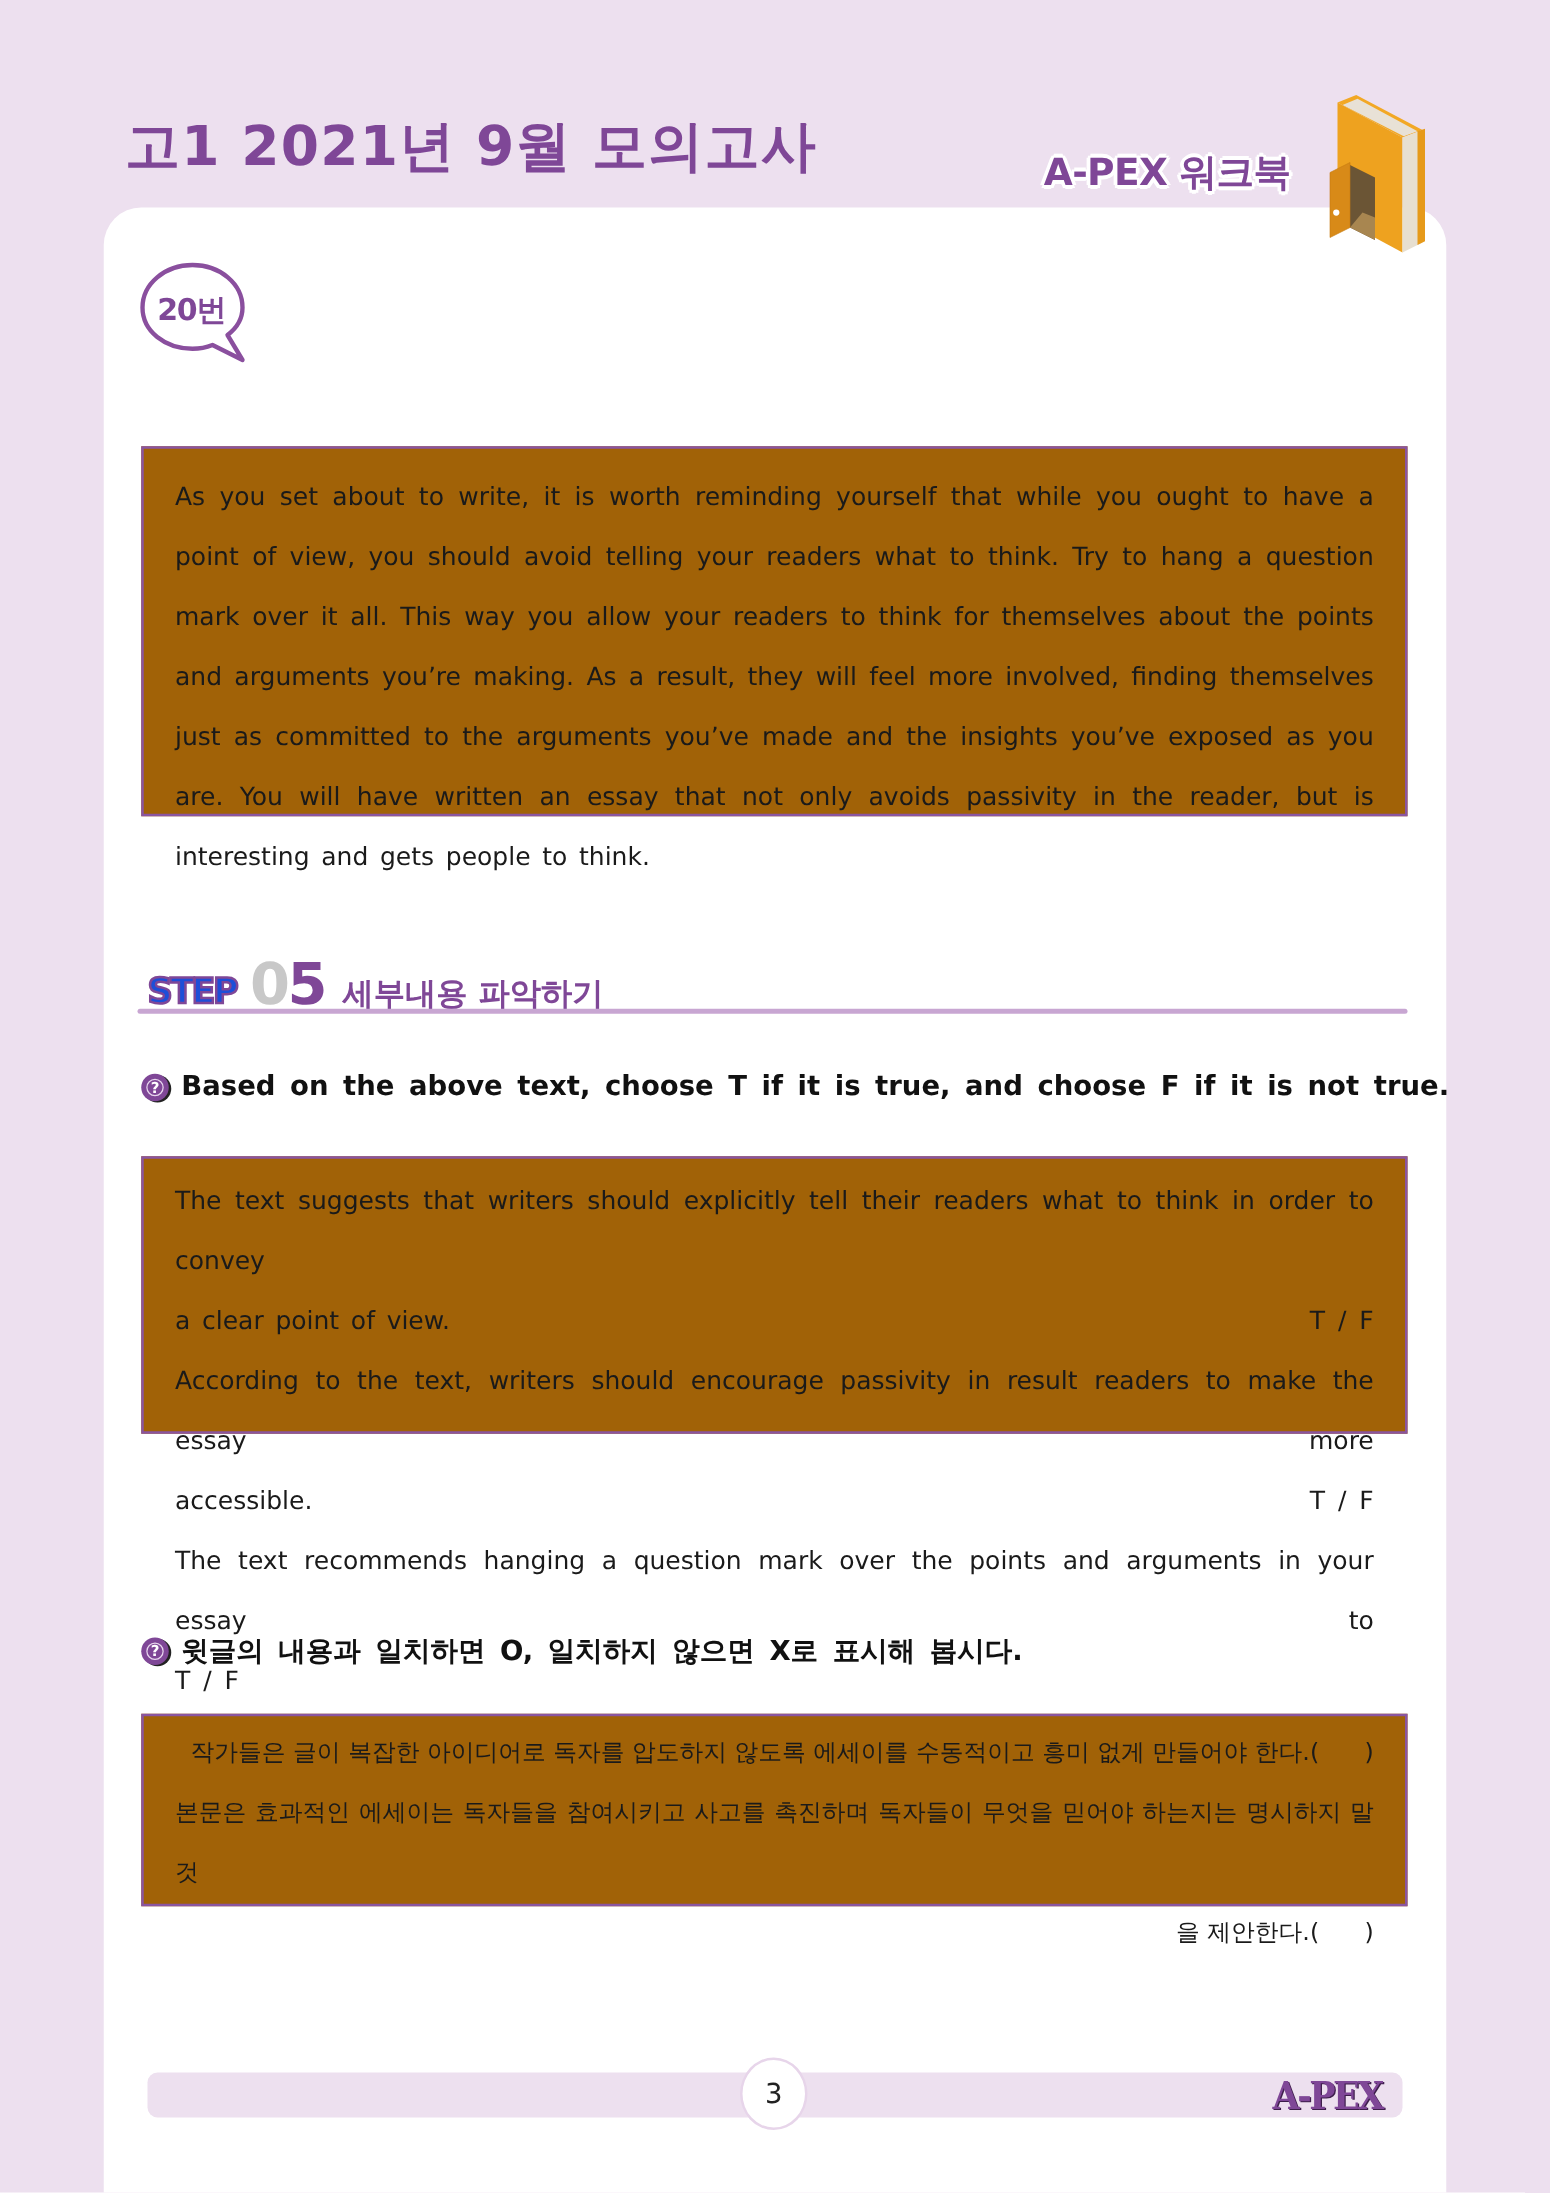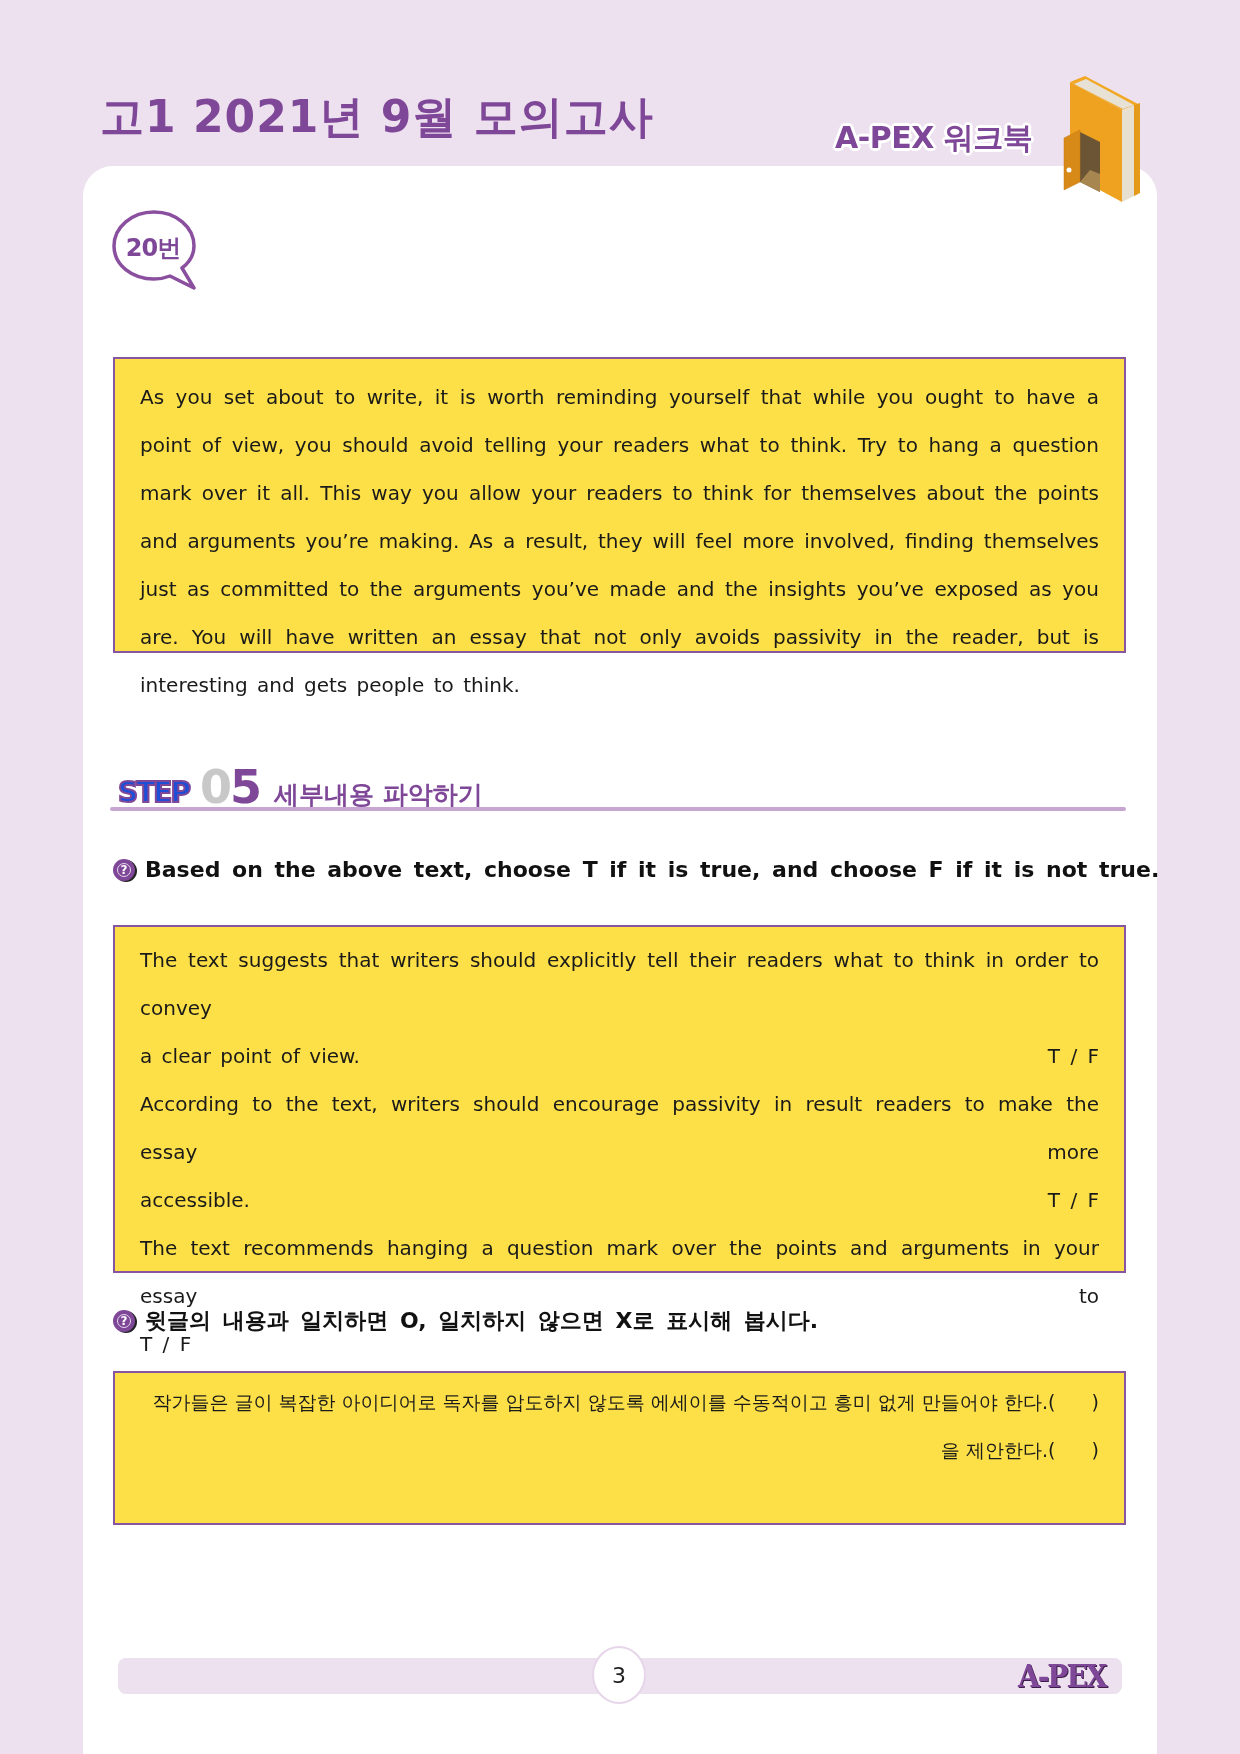--- a/index.html
+++ b/index.html
@@ -28,21 +28,21 @@
     position: absolute; left: 83px; top: 166px; width: 1074px; height: 1620px;
     background: #ffffff; border-radius: 30px 30px 0 0;
   }
   .bubble { position: absolute; left: 110px; top: 208px; width: 90px; height: 85px; }
   .bubble-label {
     position: absolute; left: 120px; top: 232px; width: 66px; text-align: center;
     font-size: 24px; font-weight: bold; color: #7f4797; letter-spacing: -1px;
   }
   .box {
     position: absolute; left: 113px; width: 1013px;
-    border: 2px solid #8a55a0; background: #fde047;
+    border: 2px solid #8a55a0; background: #a16207;
   }
   .passage { top: 357px; height: 296px; padding: 14px 25px 0 25px; }
   .passage p {
     font-size: 20px; line-height: 48px; text-align: justify; text-align-last: left;
     word-spacing: 3px;
   }
   .step-header { position: absolute; left: 118px; top: 760px; height: 50px; width: 1008px; }
   .step-word {
     position: absolute; left: 0; top: 16px; font-size: 28px; font-weight: bold;
     color: #1d4ed8; -webkit-text-stroke: 2px #7f4797; letter-spacing: -2px;
@@ -59,21 +59,21 @@
   .q-icon {
     width: 22px; height: 22px; border-radius: 50%;
     background: #7f4797; margin-right: 10px; position: relative;
     box-shadow: 2px 1px 0 #222;
     color: #fff; font-size: 12px; font-weight: bold; text-align: center; line-height: 22px;
   }
   .q-icon::after {
     content: ""; position: absolute; left: 4px; top: 4px; width: 12px; height: 12px;
     border: 1px solid #e8d6ee; border-radius: 50%;
   }
-  .tf-box { top: 925px; height: 348px; padding: 9px 25px 0 25px; }
+  .tf-box { top: 925px; height: 222px; padding: 9px 25px 0 25px; }
   .tf-item { font-size: 20px; line-height: 48px; }
   .tf-item .line1 { text-align: justify; text-align-last: justify; word-spacing: 3px; display: block; }
   .tf-item .line2 { display: flex; justify-content: space-between; word-spacing: 3px; }
   .tf-choice { word-spacing: 4px; }
   .ox-box { top: 1371px; height: 154px; padding: 5px 25px 0 25px; border-bottom-width: 2px; }
   .ox-item { font-size: 19px; line-height: 48px; }
   .ox-row { display: flex; justify-content: flex-end; }
   .ox-blank { white-space: pre; }
   .footer-bar {
     position: absolute; left: 118px; top: 1658px; width: 1004px; height: 36px;
@@ -162,20 +162,21 @@
 </div>
 
 <div class="box ox-box">
   <div class="ox-item">
     <div class="ox-row">
       <span>작가들은 글이 복잡한 아이디어로 독자를 압도하지 않도록 에세이를 수동적이고 흥미 없게 만들어야 한다.</span>
       <span class="ox-blank">(      )</span>
     </div>
   </div>
   <div class="ox-item">
+    <div style="text-align:justify;text-align-last:justify;">본문은 효과적인 에세이는 독자들을 참여시키고 사고를 촉진하며 독자들이 무엇을 믿어야 하는지는 명시하지 말 것</div>
     <div class="ox-row">
       <span>을 제안한다.</span>
       <span class="ox-blank">(      )</span>
     </div>
   </div>
 </div>
 
 <div class="footer-bar"></div>
 <div class="page-circle">3</div>
 <div class="footer-brand">A-PEX</div>

